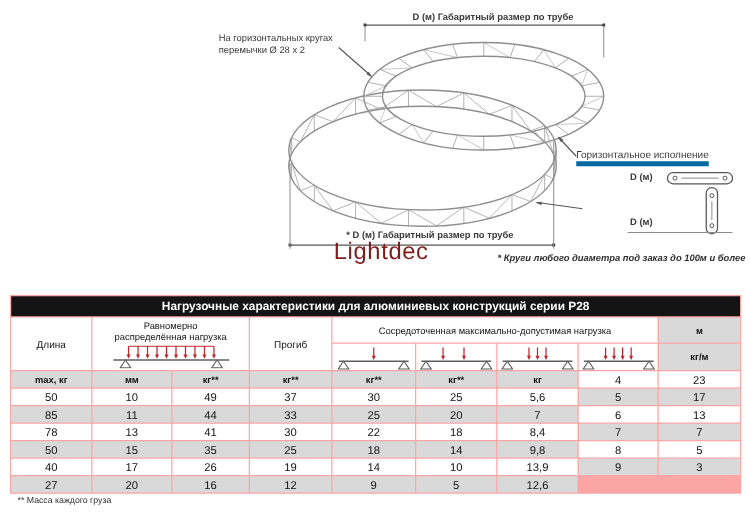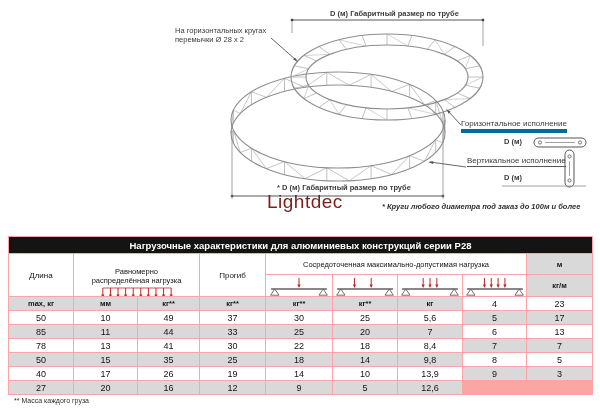--- a/index.html
+++ b/index.html
@@ -11,39 +11,39 @@
   .diagram { position:absolute; left:0; top:0; width:600px; height:235px; }
   #rings { position:absolute; left:0; top:0; }
   .lbl { position:absolute; color:#3a3a3a; font-size:7.5px; line-height:9px; white-space:nowrap; }
   .dim-top    { left:330px; top:9px;  font-weight:600;text-align:center; }
   .note-rungs { left:175px; top:26px; width:100px; white-space:normal; }
   .variant-h  { left:461px; top:119px; font-size:8px; border-bottom:4px solid #0369a1; padding-bottom:1px; }
   .dm-h       { left:504px; top:137px; font-weight:600; }
   .variant-v  { left:467px; top:156px; font-size:8px; border-bottom:1px solid #555; padding-bottom:1px; }
   .dm-v       { left:504px; top:173px; font-weight:600; }
   .dim-bottom { left:277px; top:183px; font-weight:600; }
-  .custom-note{ left:382px; top:202px; font-style:italic; font-weight:600; font-size:7.5px; color:#2e2e2e; }
+  .custom-note{ left:398px; top:202px; font-style:italic; font-weight:600; font-size:7.5px; color:#2e2e2e; }
   .watermark  { position:absolute; left:267px; top:191px; font-size:19px; letter-spacing:0.5px;
                 color:#7f1d1d; font-weight:400; }
 
   
   .loadtable {
     position:absolute; left:8px; top:236px;
     display:grid;
     grid-template-columns:64px 63px 61px 65px 66px 64px 64px 63px 65px;
     grid-template-rows:16px 20px 21px 13px repeat(6,13px);
     gap:1px; background:#fca5a5; padding:1px;
   }
   .tc { background:#fff; display:flex; align-items:center; justify-content:center;
         font-size:9px; color:#141414; overflow:hidden; }
   .t-title { grid-column:1/-1; grid-row:1; background:#141414; color:#fff;
              font-weight:bold; font-size:9.5px; }
   .hdr { font-size:8px; text-align:center; line-height:9px; }
   .c-length { grid-column:1; grid-row:2/4; }
-  .c-dist   { grid-column:2/4; grid-row:2/4; flex-direction:column; justify-content:flex-start; padding-top:14px; }
+  .c-dist   { grid-column:2/4; grid-row:2/4; flex-direction:column; justify-content:flex-start; padding-top:3px; }
   .c-dist .hlabel { width:98px; font-size:7.5px; line-height:8.5px; text-align:center; white-space:normal; }
   .c-defl   { grid-column:4; grid-row:2/4; }
   .c-conc   { grid-column:5/9; grid-row:2; font-size:7.5px; }
   .c-d1 { grid-column:5; grid-row:3; } .c-d2 { grid-column:6; grid-row:3; }
   .c-d3 { grid-column:7; grid-row:3; } .c-d4 { grid-column:8; grid-row:3; }
   .c-mass { grid-column:9; grid-row:2/4; }
   .unit { background:#d9d9d9; font-size:7.5px; font-weight:bold; }
   .r-odd  { background:#fff; }
   .r-even { background:#d9d9d9; }
   .footnote { position:absolute; left:14px; top:397px; font-size:7px; color:#2e2e2e; }
@@ -163,21 +163,20 @@
         <rect x="565" y="150" width="9" height="37" rx="4.5" fill="#fff" stroke="#555" stroke-width="1"></rect>
         <circle cx="569.5" cy="156.5" r="1.6" fill="none" stroke="#555" stroke-width="0.8"></circle>
         <circle cx="569.5" cy="180.5" r="1.6" fill="none" stroke="#555" stroke-width="0.8"></circle>
         <line x1="569.5" y1="161" x2="569.5" y2="176" stroke="#777" stroke-width="0.7"></line>
         <line x1="502" y1="186" x2="586" y2="186" stroke="#8a8a8a" stroke-width="0.8"></line>
       </svg>
     <div class="lbl dim-top">D (м)  Габаритный размер по трубе</div>
     <div class="lbl note-rungs">На горизонтальных кругах перемычки Ø 28 х 2</div>
     <div class="lbl variant-h">Горизонтальное исполнение</div>
     <div class="lbl dm-h">D (м)</div>
-    <div class="lbl variant-v">Вертикальное исполнение</div>
     <div class="lbl dm-v">D (м)</div>
     <div class="lbl dim-bottom">* D (м)  Габаритный размер по трубе</div>
     <div class="lbl custom-note">* Круги любого диаметра под заказ до 100м и более</div>
     <div class="watermark">Lightdec</div>
   </div>
 
   <div class="loadtable">
     <div class="tc t-title">Нагрузочные характеристики для алюминиевых конструкций серии Р28</div>
 
     <div class="tc hdr c-length">Длина</div>

